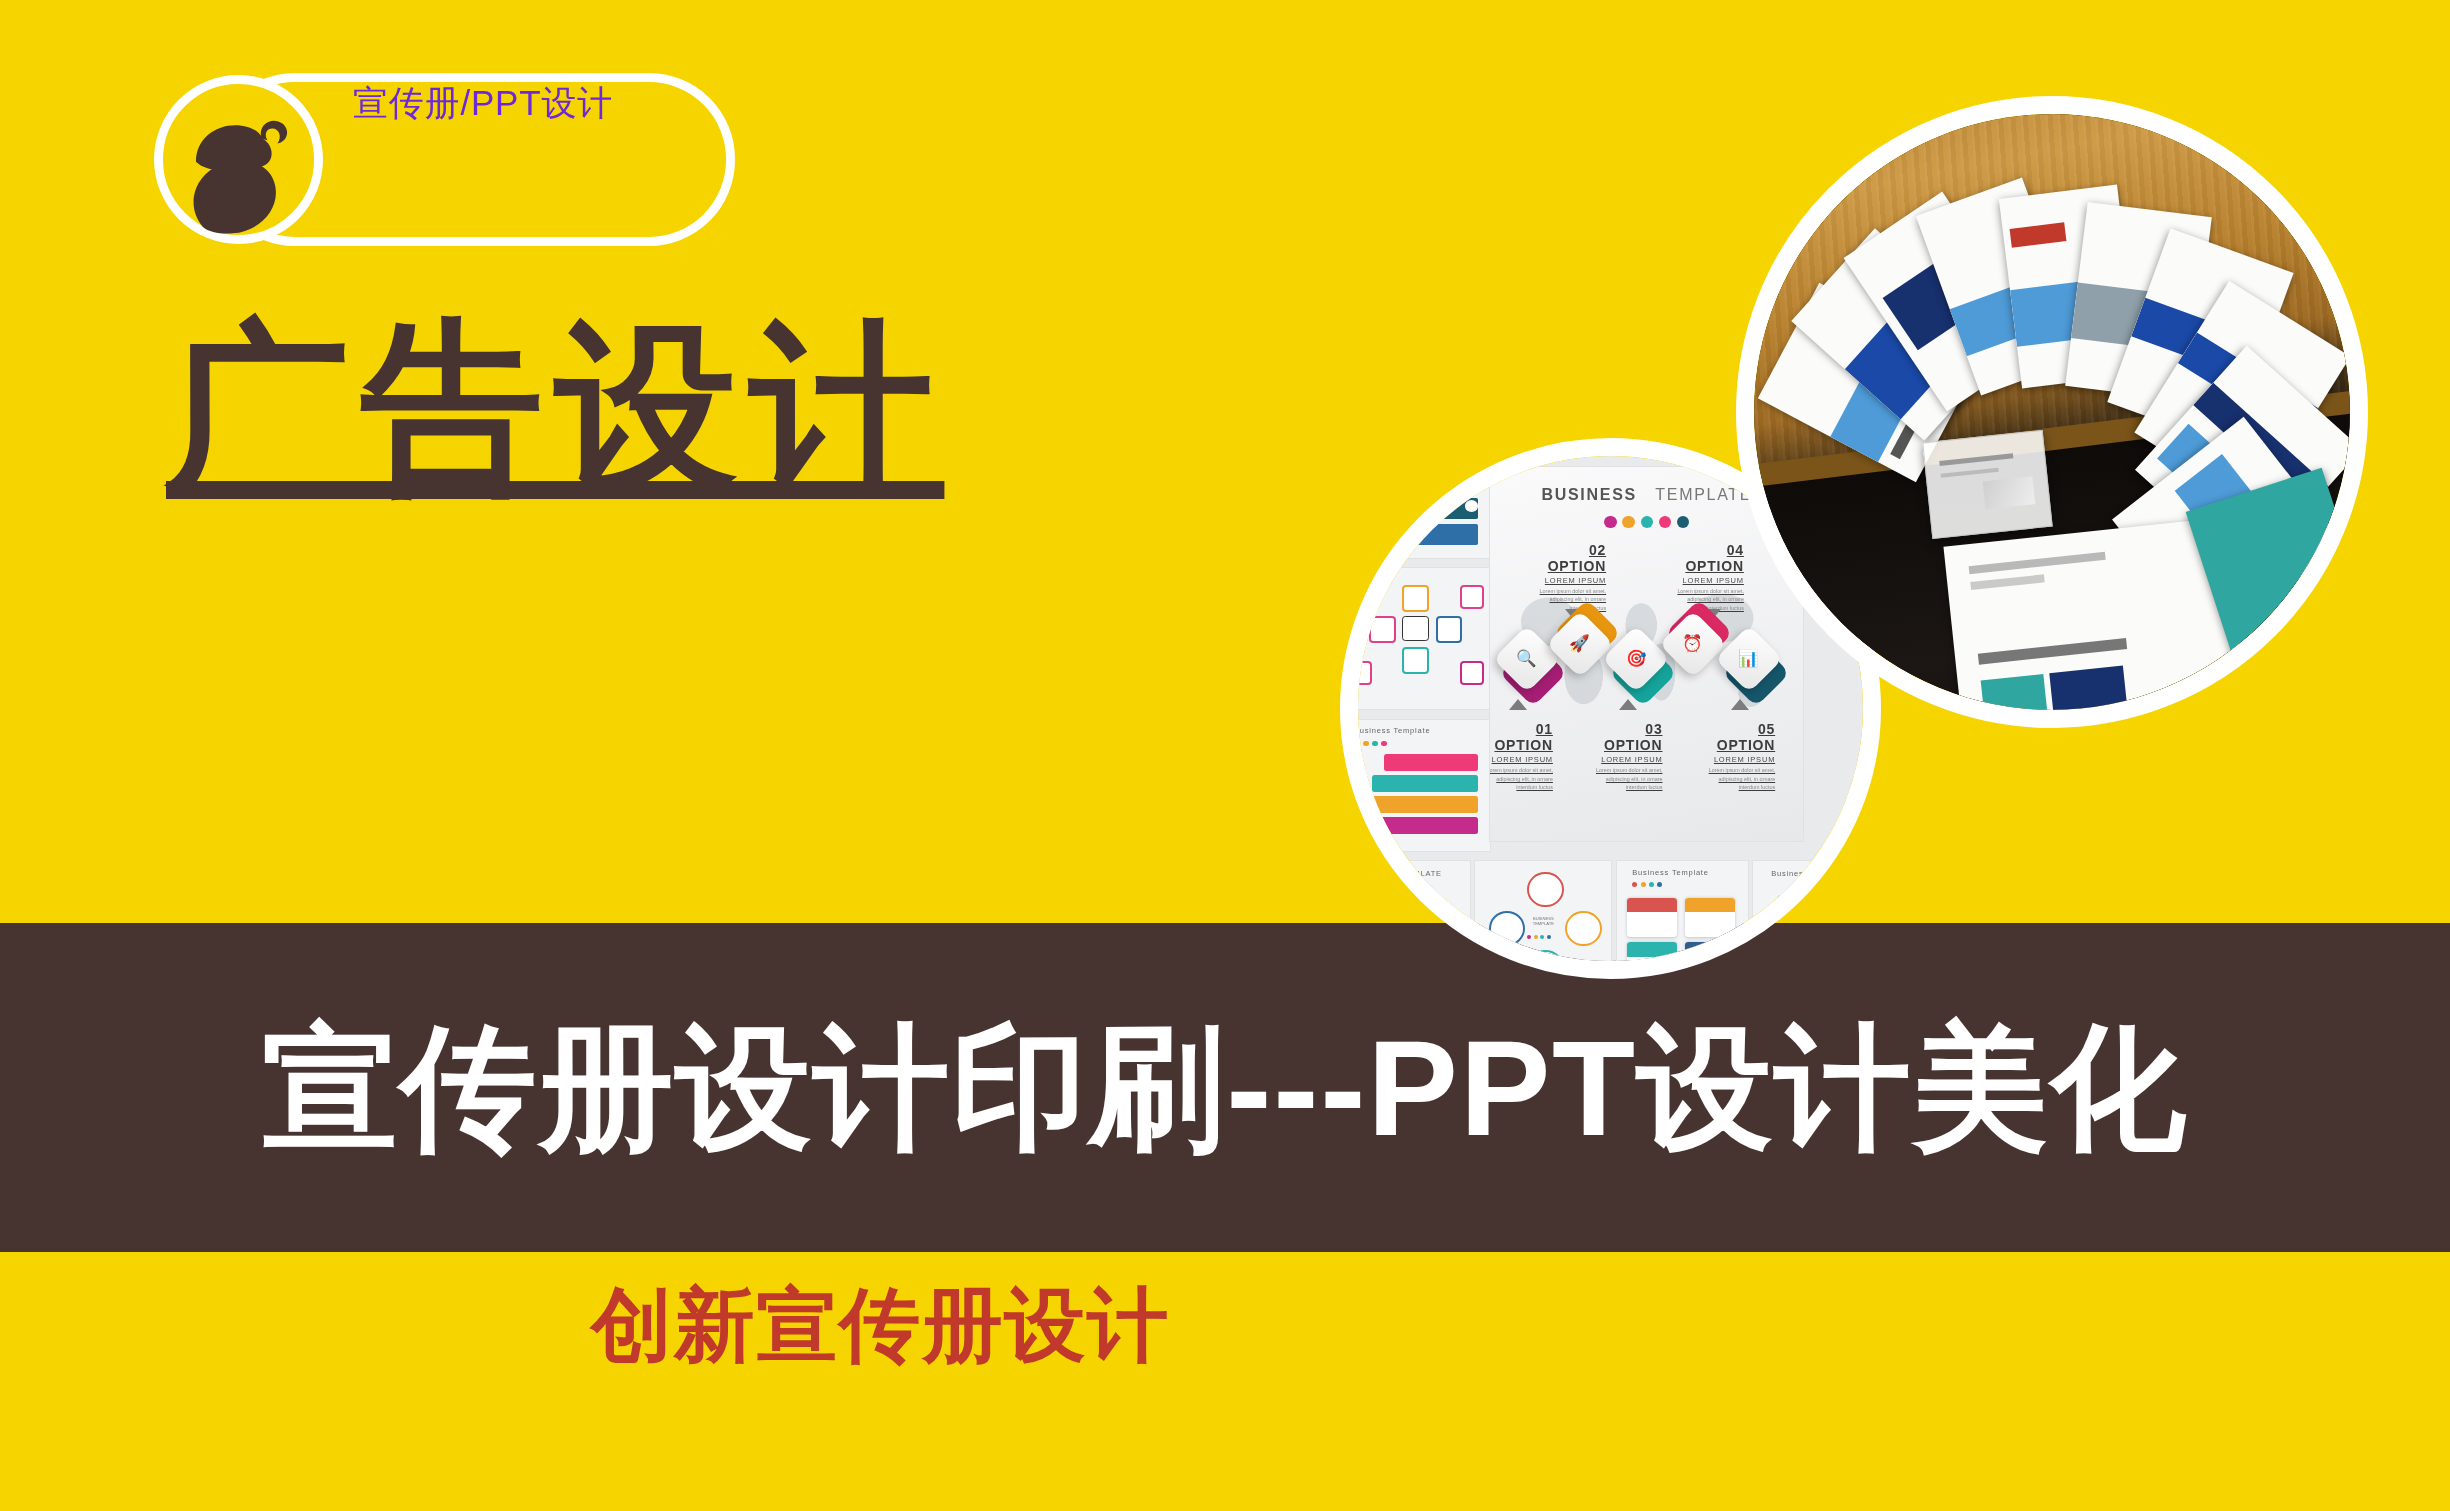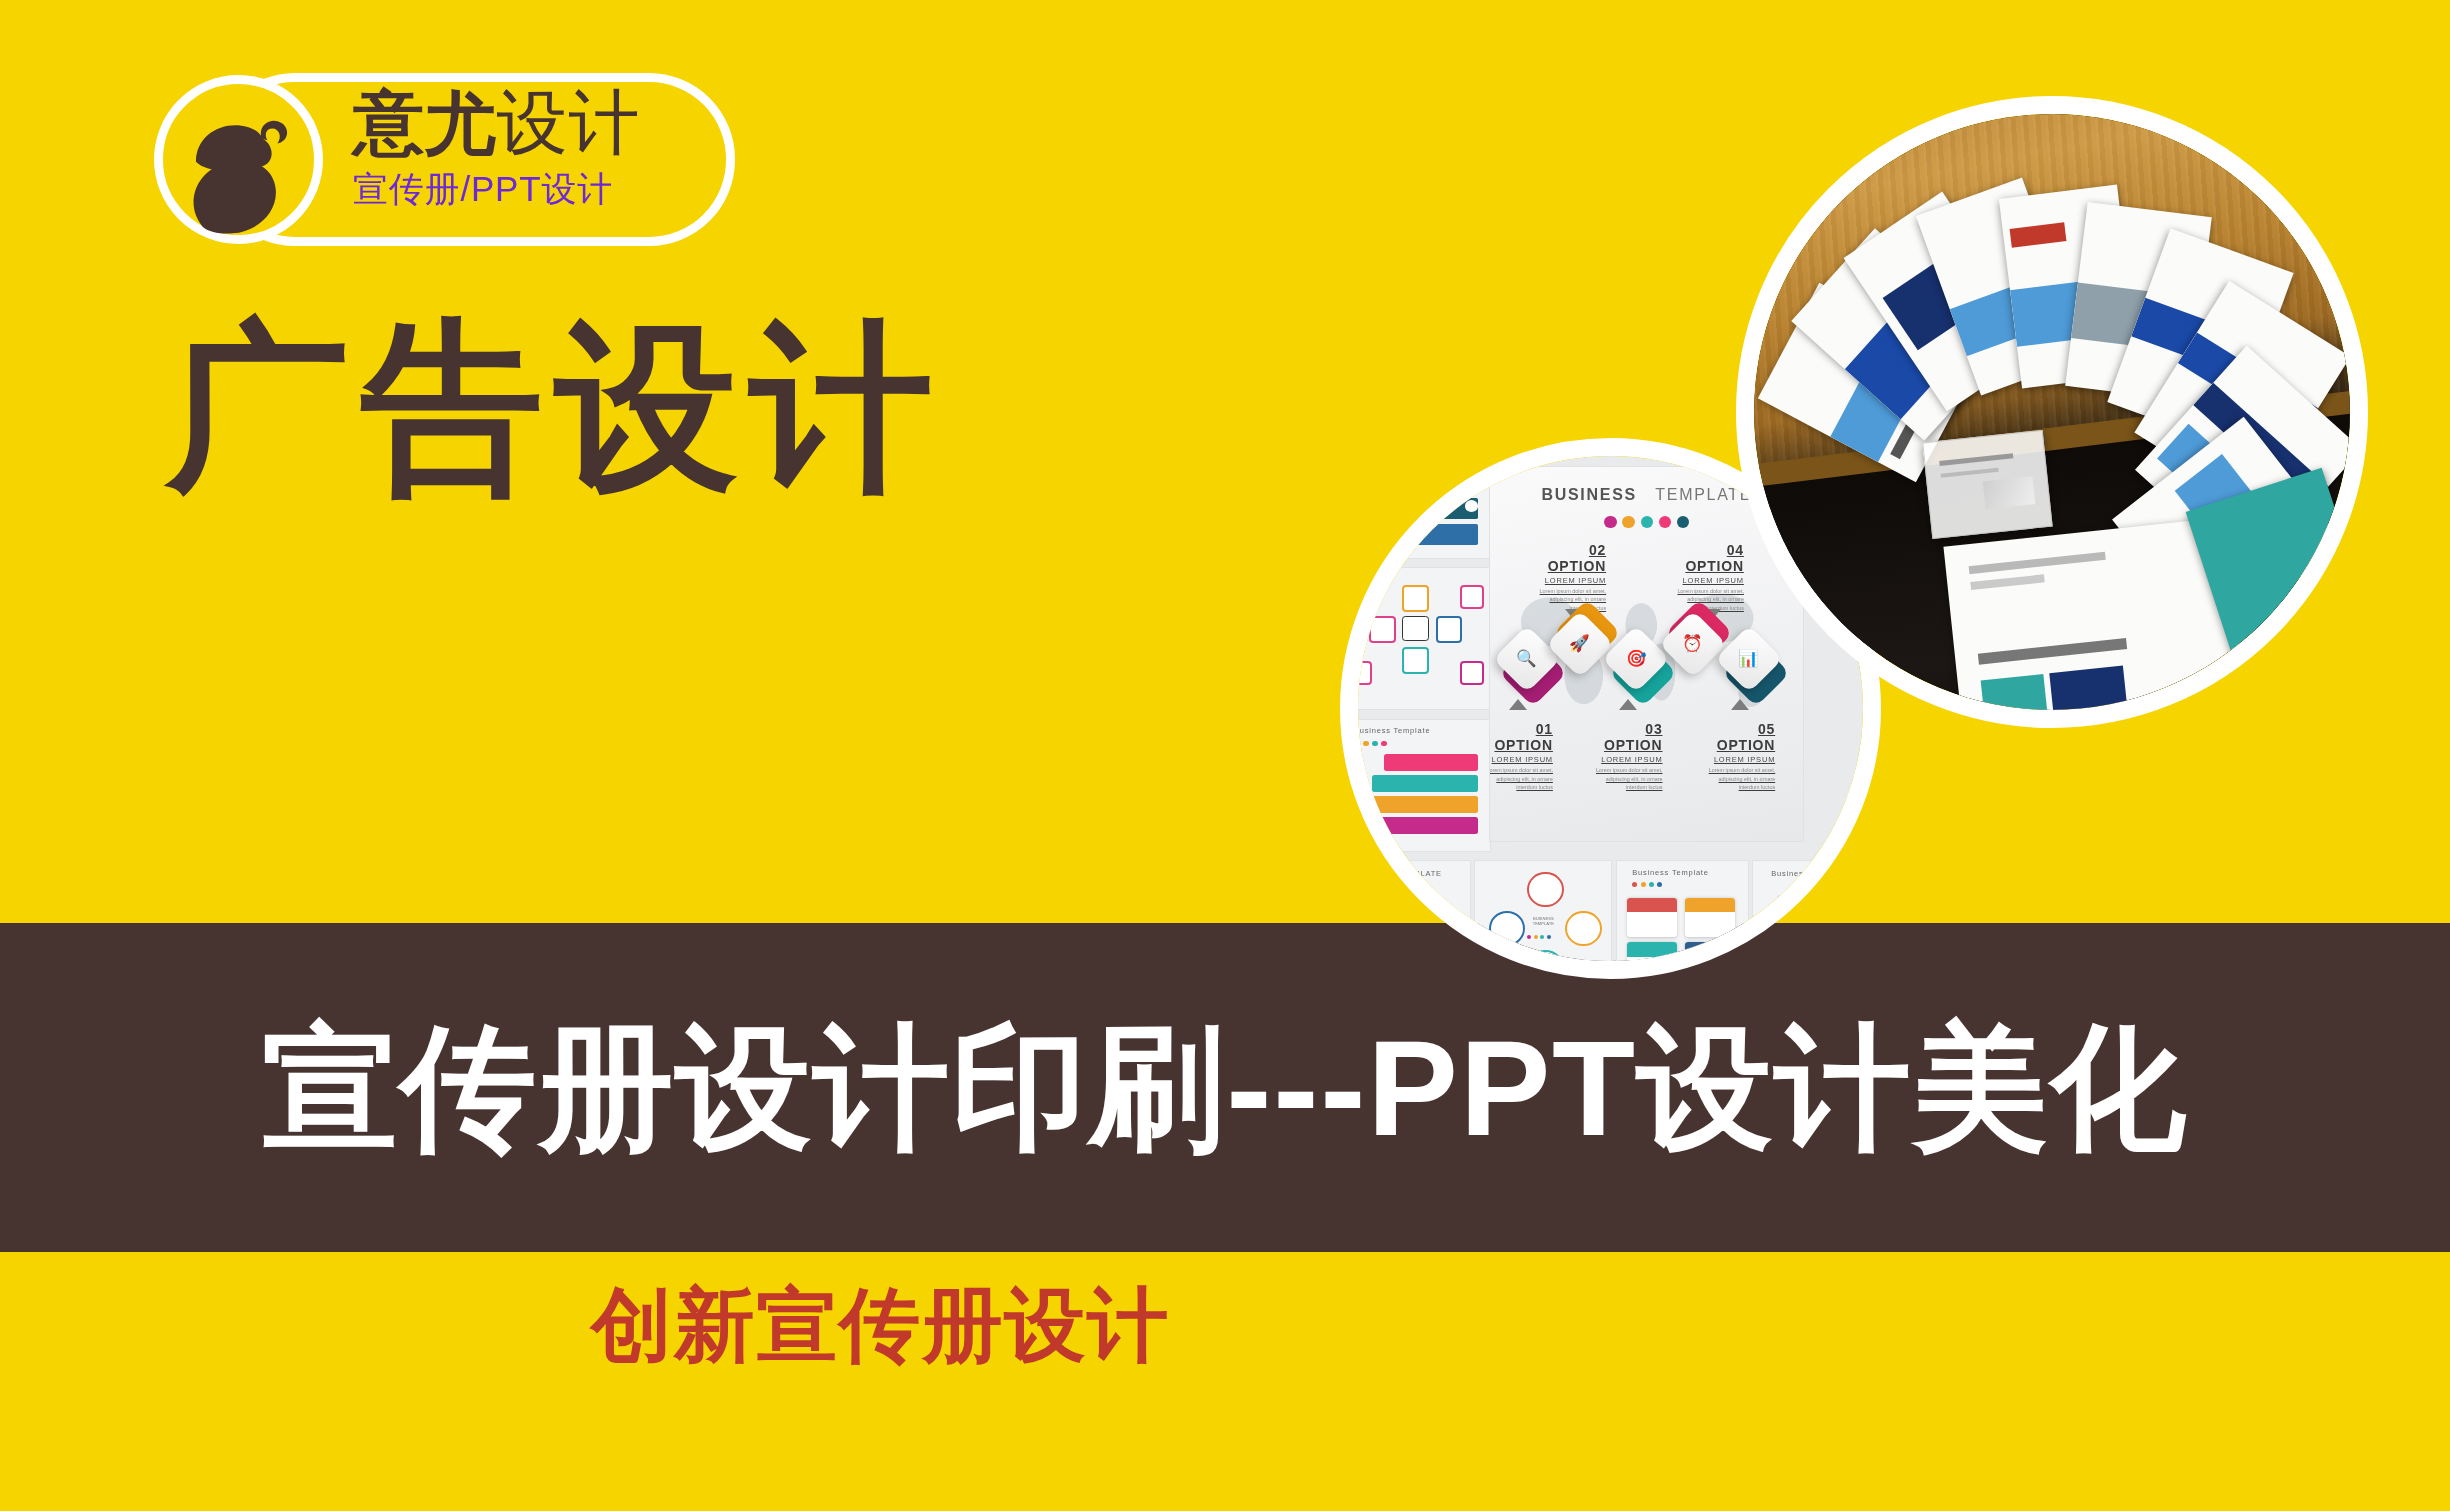--- a/index.html
+++ b/index.html
@@ -374,26 +374,25 @@
     <div id="logo-circle" style="background: rgb(245, 212, 0);">
       <svg id="logo-mark" viewBox="0 0 160 160">
         <path d="M18 72 C18 38, 52 22, 80 30 C102 36, 106 58, 92 70 C74 84, 34 88, 18 72 Z" fill="#473430"></path>
         <path d="M26 150 C6 126, 14 90, 46 76 C74 64, 104 72, 112 96 C122 126, 96 156, 62 158 C48 159, 34 157, 26 150 Z" fill="#473430"></path>
         <path d="M96 38 C96 24, 112 18, 122 26 C132 34, 128 48, 116 50 C122 42, 118 32, 110 32 C102 32, 100 40, 104 46 L96 44 Z" fill="#473430"></path>
         <path d="M84 44 C92 40, 104 44, 108 56 C112 68, 104 78, 92 78 C80 78, 74 68, 76 58 Z" fill="#473430"></path>
         <path d="M88 74 L96 74 L94 92 L86 90 Z" fill="#473430"></path>
       </svg>
     </div>
     <div id="logo-text-block">
-      <div id="logo-title" style="color: rgb(71, 52, 48);"><span>意尤</span><span class="light">设计</span></div>
       <div id="logo-sub" style="color: #6d28d9;">宣传册/PPT设计</div>
     </div>
   </div>
 
-  <div id="headline" style="color: rgb(71, 52, 48);">广告设计</div>
+  <div id="headline" style="color: rgb(71, 52, 48); text-decoration: underline;">广告设计</div>
 
 
   <div id="band-headline">
     <div id="band-headline-text">宣传册设计印刷---PPT设计美化</div>
   </div>
 
   <div id="footer-row">
     <div class="footer-label" id="footer-label-1" style="color: rgb(192, 57, 43);">创新宣传册设计</div>
   </div>
 

